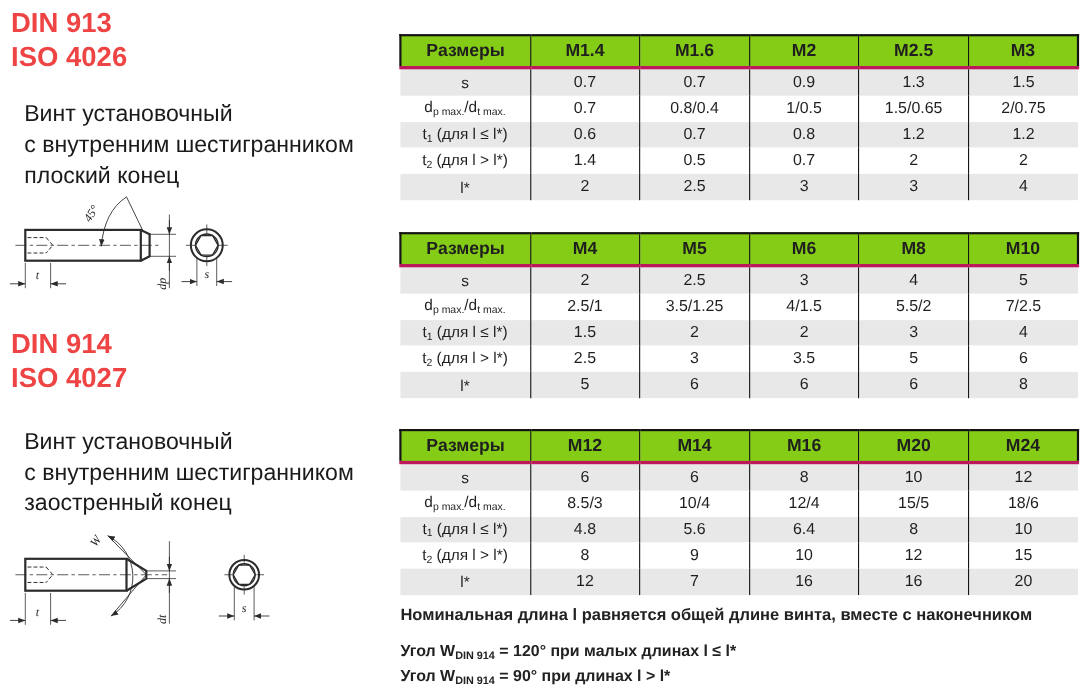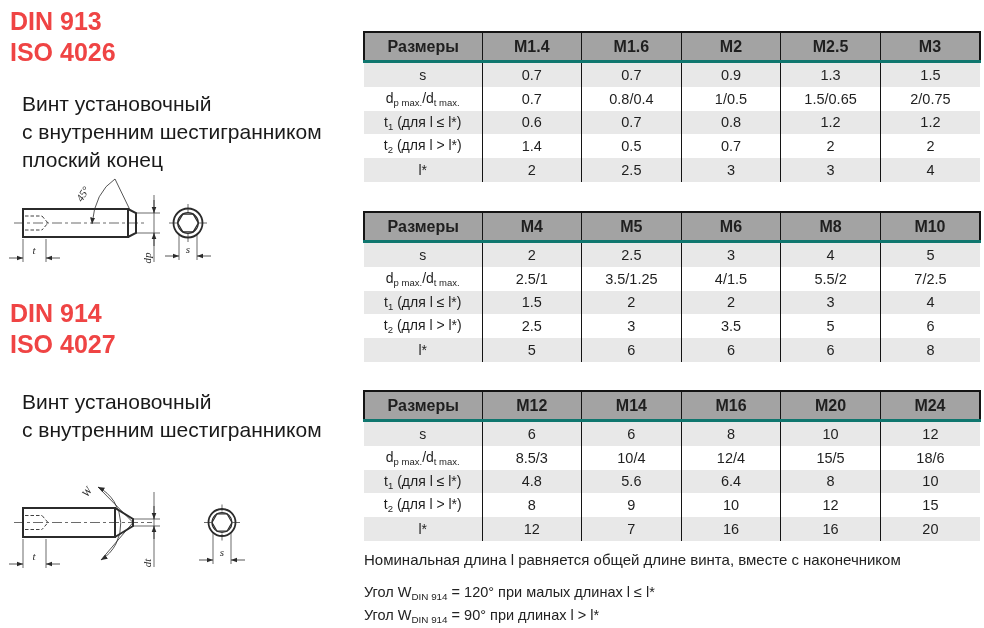--- a/index.html
+++ b/index.html
@@ -14,37 +14,37 @@
   .drawing{position:absolute;}
   .drawing text{font-family:"Liberation Serif",serif;}
   
   .dims-table{
     position:absolute;left:363px;width:618px;
     border-collapse:collapse;table-layout:fixed;
     color:#1f1f1f;
   }
   .dims-table col.c0{width:118px;}
   .dims-table th{
-    height:27px;background:#a3a3a3;
+    height:27px;background:#84cc16;
     font-size:16px;font-weight:bold;text-align:center;
-    border-top:2px solid #141414;border-bottom:3px solid #0f766e;
+    border-top:2px solid #141414;border-bottom:3px solid #be185d;
     padding:0;
   }
   .dims-table th + th{border-left:1px solid #141414;}
   .dims-table th:first-child{border-left:2px solid #141414;}
   .dims-table th:last-child{border-right:2px solid #141414;}
   .dims-table td{
     height:23.8px;text-align:center;font-size:14.5px;padding:0;
   }
   .dims-table td + td{border-left:1px solid #141414;}
   .dims-table tbody tr:nth-child(odd){background:#e8e8e8;}
   .dims-table td.rowlabel{font-size:14px;}
   .sub{font-size:0.68em;vertical-align:-0.28em;}
   
-  .note{position:absolute;left:364px;font-size:15px;color:#222;}
+  .note{position:absolute;left:364px;font-size:15px;color:#222;font-weight:bold;}
   .note-small{font-size:14.5px;}
 </style>
 </head>
 <body>
 
 <div>
 
   <div class="std" style="top:6px">
     <div>DIN 913</div>
     <div>ISO 4026</div>
@@ -105,20 +105,21 @@
   </svg>
 
   <div class="std" style="top:298px">
     <div>DIN 914</div>
     <div>ISO 4027</div>
   </div>
 
   <div class="desc" style="top:388px">
     <div>Винт установочный</div>
     <div>с внутренним шестигранником</div>
+    <div>заостренный конец</div>
   </div>
 
   <svg class="drawing" style="left:2px;top:472px" width="248" height="120" viewBox="0 0 248 120">
     <defs>
       <marker id="ar2" viewBox="0 0 10 10" refX="9" refY="5" markerWidth="9" markerHeight="9" orient="auto-start-reverse">
         <path d="M0,1.5 L9,5 L0,8.5 z" fill="#2b2b2b"></path>
       </marker>
     </defs>
     <g stroke="#2b2b2b" fill="none">
       <rect x="21" y="36" width="92" height="29" stroke-width="2"></rect>

